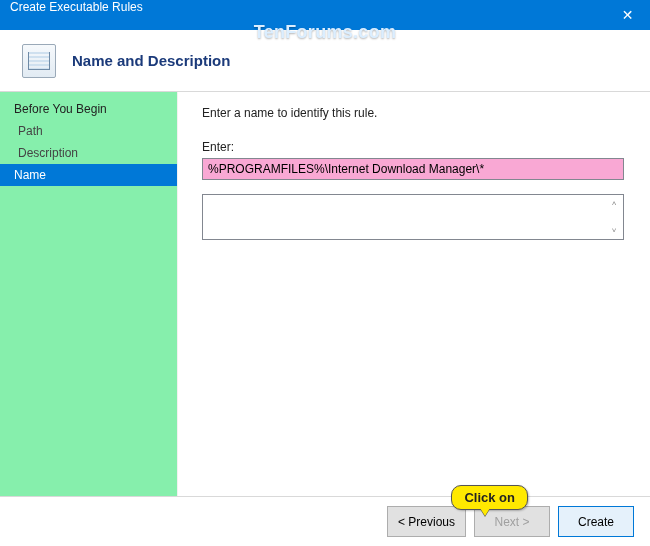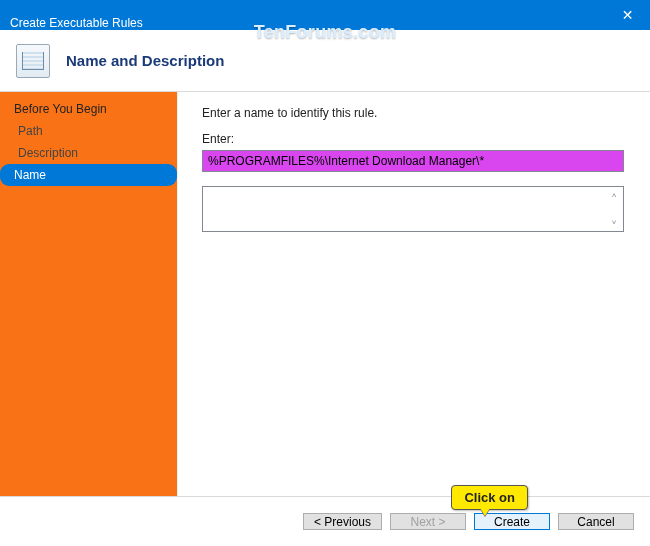--- a/index.html
+++ b/index.html
@@ -10,21 +10,21 @@
     width: 650px;
     height: 546px;
     position: relative;
     overflow: hidden;
   }
   .titlebar {
     height: 30px;
     background: #0078d7;
     color: #fff;
     display: flex;
-    align-items: flex-end;
+    align-items: flex-start;
     padding: 0 0 0 10px;
     font-size: 12px;
   }
   .titlebar .title { flex: 0 0 auto; }
   .titlebar .spacer { flex: 1; }
   .titlebar .close {
     width: 45px;
     height: 30px;
     display: flex;
     align-items: center;
@@ -42,21 +42,21 @@
     color: #dbeeff;
     text-shadow: 0 1px 2px rgba(0,0,0,0.3);
     pointer-events: none;
     letter-spacing: 0.3px;
   }
   .header {
     height: 62px;
     border-bottom: 1px solid #d9d9d9;
     display: flex;
     align-items: center;
-    padding-left: 16px;
+    padding-left: 22px;
     background: #fff;
   }
   .header-icon {
     width: 34px;
     height: 34px;
     margin-right: 16px;
     border: 1px solid #9aa9b8;
     background: linear-gradient(#f6f9fc,#e2ebf3);
     display: flex;
     align-items: center;
@@ -77,48 +77,47 @@
     color: #1b3a7a;
   }
   .body {
     display: flex;
     height: calc(546px - 30px - 62px - 50px);
   }
   .sidebar {
     width: 178px;
     border-right: 1px solid #f1f1f1;
     padding-top: 6px;
-    background: #f97316;
+    background: #86efac;
   }
   .sidebar .item {
     padding: 2px 0 2px 14px;
     line-height: 18px;
     color: #222;
     cursor: pointer;
   }
   .sidebar .item.sub { padding-left: 18px; color: #444; }
   .sidebar .item.selected {
     background: #0078d7;
     color: #fff;
-    border-radius: 9px;
   }
   .main {
     flex: 1;
     padding: 14px 26px 0 24px;
     color: #222;
   }
-  .main .instruction { margin-bottom: 12px; }
+  .main .instruction { margin-bottom: 20px; }
   .field-label { margin-bottom: 4px; }
   .text-input {
     width: 100%;
     padding: 10px 5px;
     font-size: 12px;
     font-family: inherit;
     border: 1px solid #828790;
-    background: #d946ef;
+    background: #f9a8d4;
     height: 21px;
   }
   .textarea-wrap {
     position: relative;
     width: 100%;
     height: 46px;
     border: 1px solid #828790;
     background: #fff;
   }
   .textarea-wrap textarea {
@@ -151,21 +150,21 @@
     border-top: 1px solid #d9d9d9;
     display: flex;
     justify-content: flex-end;
     align-items: center;
     padding-right: 16px;
     gap: 8px;
     position: relative;
     background: #fff;
   }
   .btn {
-    height: 17px;
+    height: 31px;
     min-width: 76px;
     padding: 0 10px;
     font-size: 12px;
     font-family: inherit;
     border: 1px solid #adadad;
     background: #e1e1e1;
     cursor: pointer;
   }
   .btn:disabled {
     color: #a0a0a0;
@@ -176,21 +175,21 @@
     background: #e5f1fb;
   }
   .callout {
     position: absolute;
     bottom: 36px;
     right: 122px;
   }
   .callout .bubble {
     background: #ffe900;
     border: 1px solid #555;
-    border-radius: 4px;
+    border-radius: 10px;
     padding: 4px 12px;
     font-size: 13px;
     font-weight: bold;
     color: #222;
     position: relative;
     box-shadow: 1px 1px 2px rgba(0,0,0,0.25);
   }
   .callout .tail {
     position: absolute;
     bottom: -7px;
@@ -250,14 +249,13 @@
 <div class="footer">
   <div class="callout">
     <div class="bubble">
       <span>Click on</span>
       <span class="tail"></span>
     </div>
   </div>
   <button class="btn">&lt; Previous</button>
   <button class="btn" disabled="">Next &gt;</button>
   <button class="btn primary">Create</button>
-  <button class="btn">Cancel</button>
 </div>
 
 </body></html>

